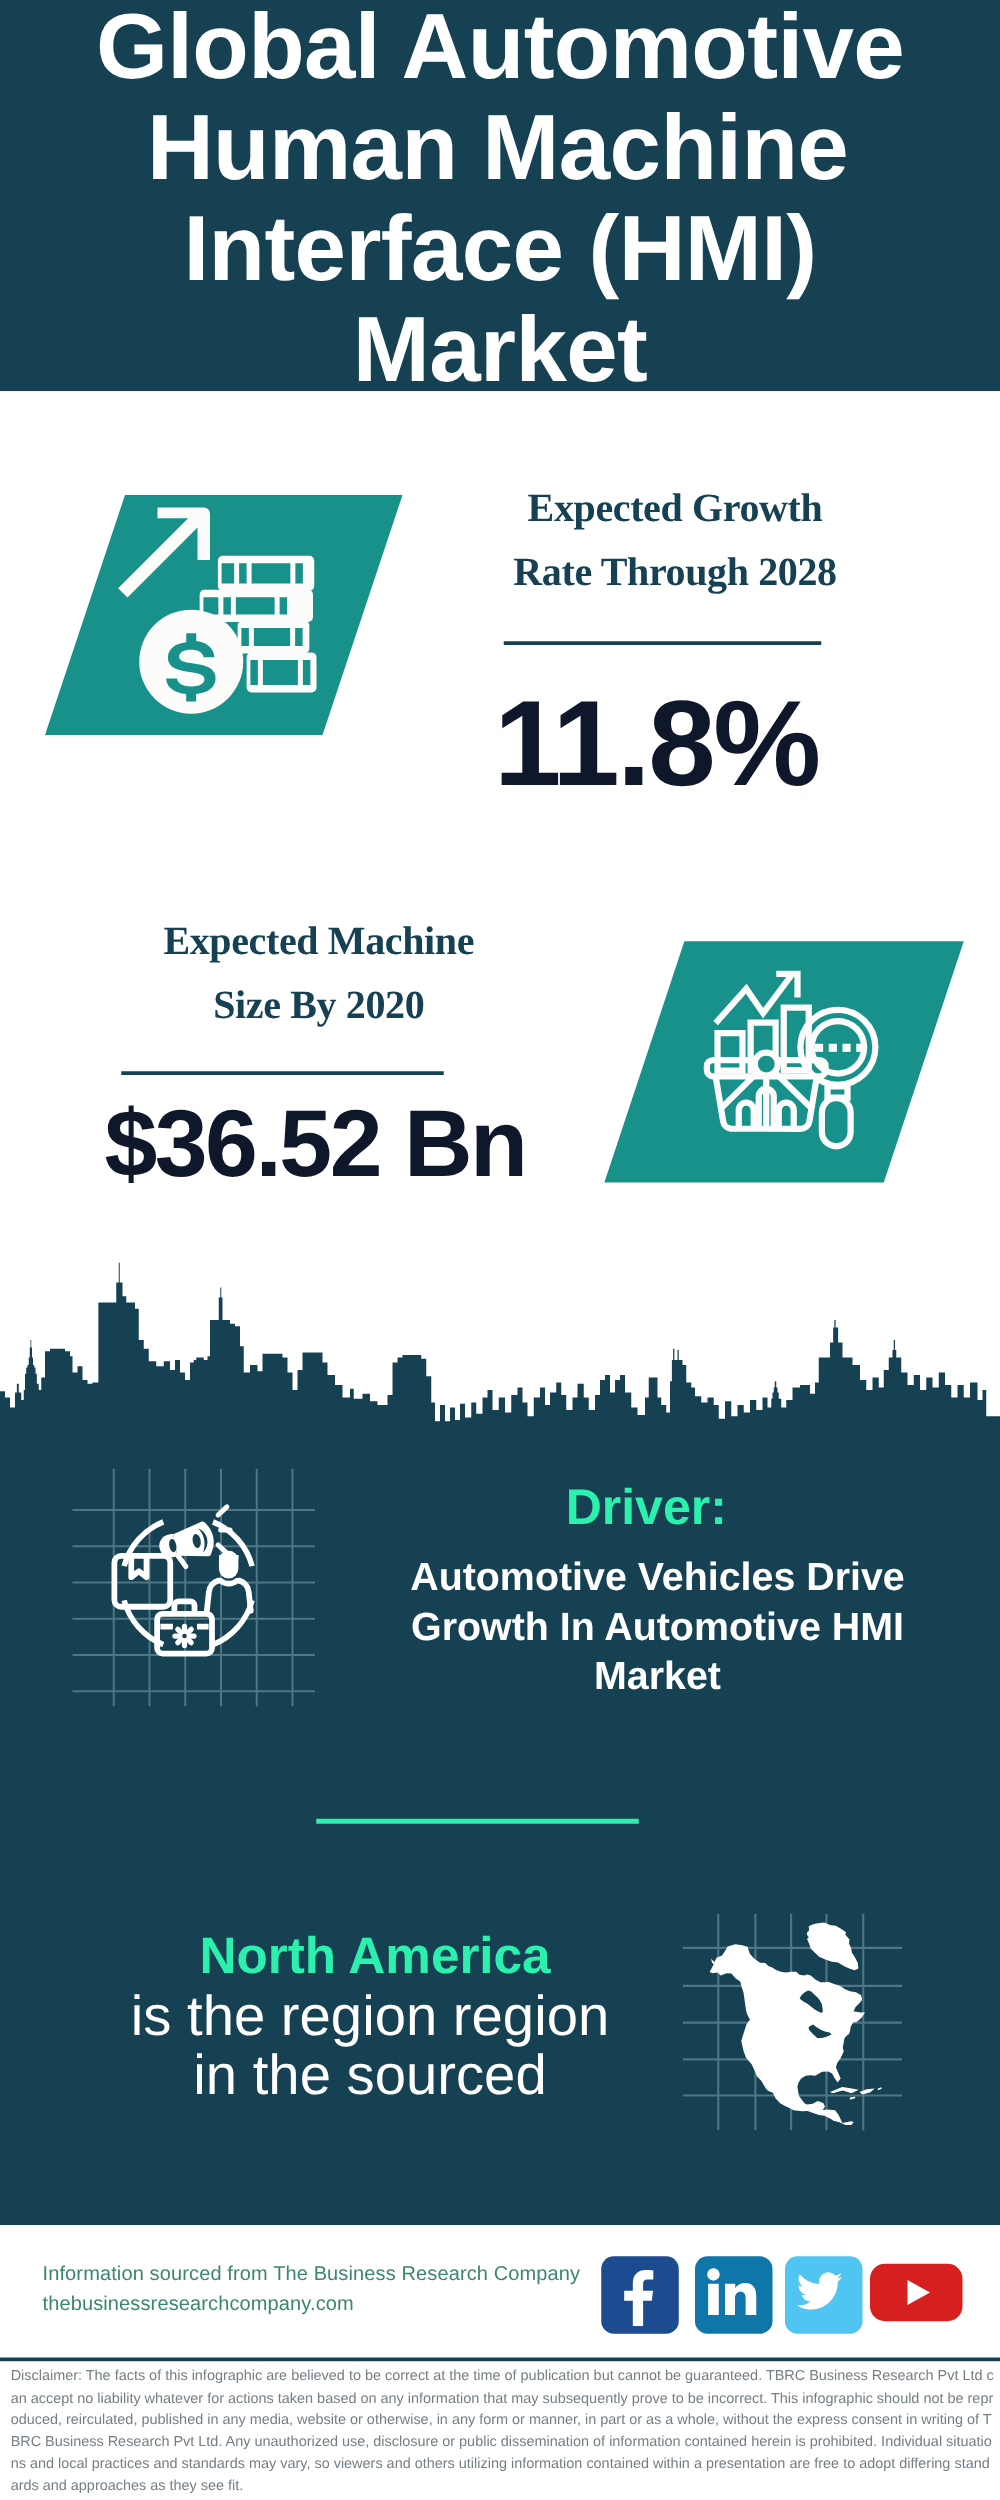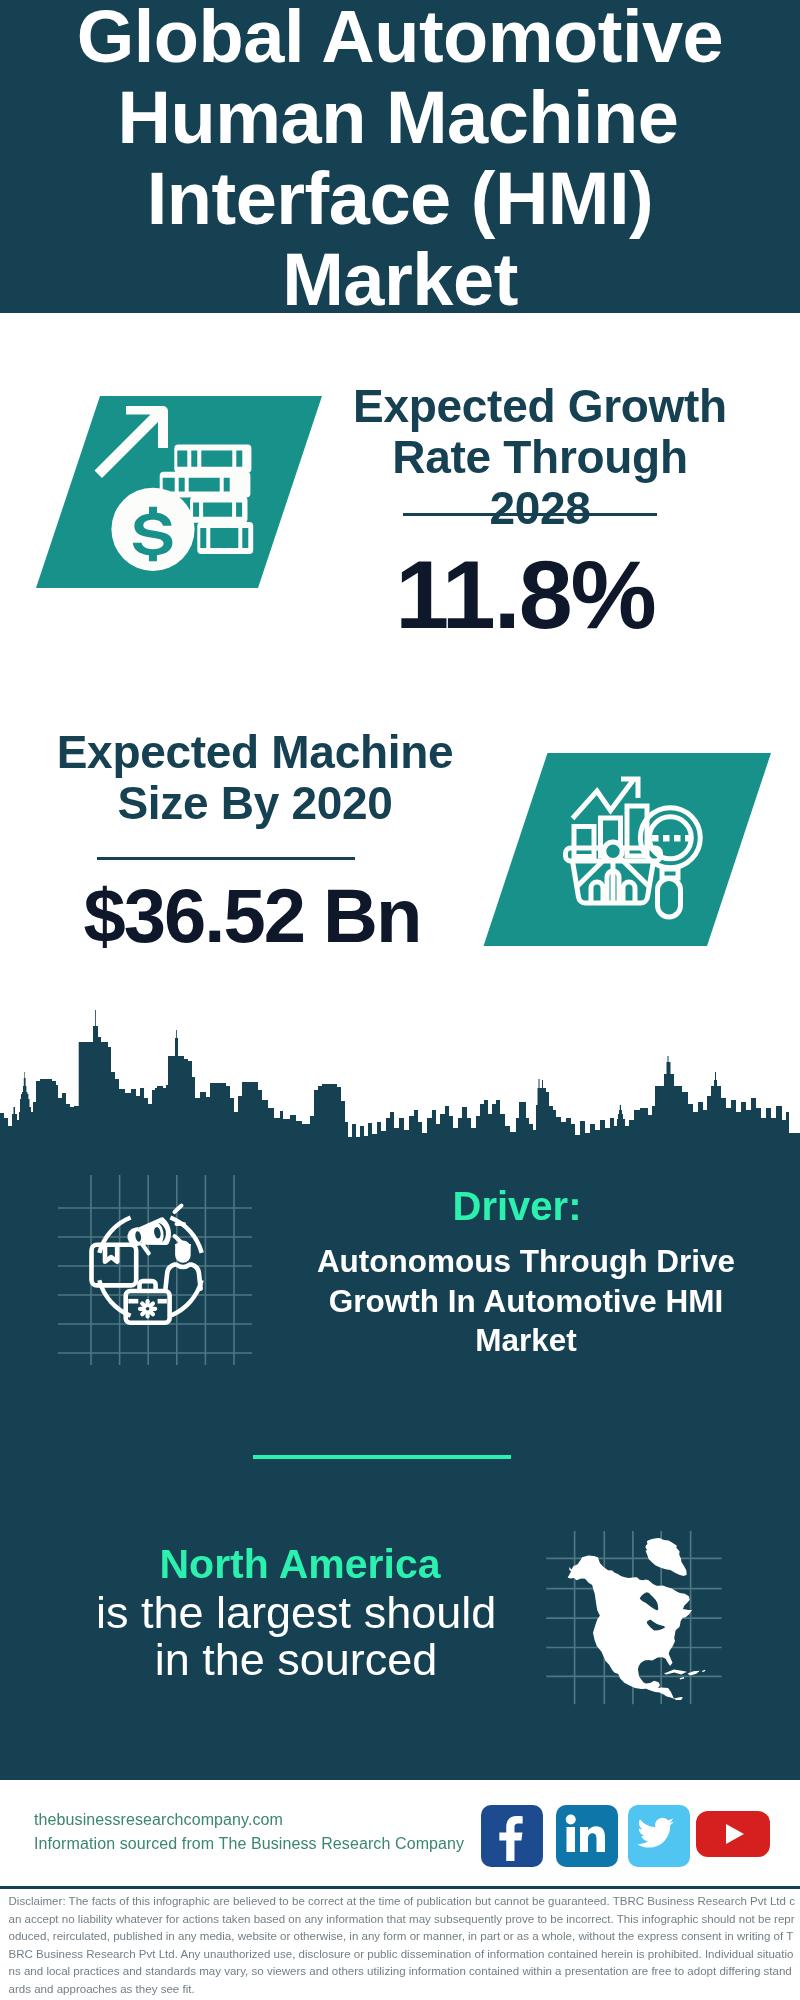--- a/index.html
+++ b/index.html
@@ -16,21 +16,21 @@
   .hdr .t3{position:absolute;left:0;top:157px;width:800px;}
   .hdr .t4{position:absolute;left:0;top:238px;width:800px;}
 
   
   .white{position:absolute;left:0;top:313px;width:800px;height:700px;background:#fff;}
 
   .para{position:absolute;}
   .para svg{display:block;}
 
   .stat-title{position:absolute;text-align:center;color:#164152;font-weight:bold;
-              font-size:46px;line-height:51px;letter-spacing:-0.3px;}
+              font-size:32px;line-height:51px;letter-spacing:-0.3px;font-family:Liberation Serif, serif;}
   .stat-rule{position:absolute;height:3px;background:#164152;}
   .stat-val{position:absolute;text-align:center;color:#0f172a;font-weight:bold;
             font-size:97px;line-height:100px;letter-spacing:-2px;white-space:nowrap;}
 
   
   .dark{position:absolute;left:0;top:1158px;width:800px;height:622px;background:#164152;}
   .sky{position:absolute;left:0;top:1010px;width:800px;height:155px;}
 
   .drv-label{position:absolute;color:#2cf0ad;font-weight:bold;font-size:40px;line-height:40px;
              text-align:center;white-space:nowrap;}
@@ -219,30 +219,30 @@
             <line x1="99.01" y1="142.39" x2="102.97" y2="138.43"></line>
           </g>
           <circle cx="97.6" cy="143.8" r="4.6" fill="#ffffff"></circle>
           <circle cx="97.6" cy="143.8" r="1.8" fill="#164152"></circle>
         </g>
     </svg>
   </div>
 
   <div class="drv-label" style="left:317px;top:1186px;width:400px;">Driver:</div>
   <div class="drv-text" style="left:286px;top:1242px;width:480px;">
-    <div>Autonomous Through Drive</div>
+    <div>Automotive Vehicles Drive</div>
     <div>Growth In Automotive HMI</div>
     <div>Market</div>
   </div>
 
   <div class="mint-rule" style="left:253px;top:1455px;width:258px;"></div>
 
   <div class="reg-1" style="left:100px;top:1543px;width:400px;">North America</div>
   <div class="reg-2" style="left:96px;top:1589px;width:400px;">
-    <div>is the largest should</div>
+    <div>is the region region</div>
     <div>in the sourced</div>
   </div>
 
   <div class="para" style="left:540px;top:1490px;">
     <svg width="200" height="230" viewBox="0 0 200 230">
       <g stroke="#4f7682" stroke-width="1.7" fill="none">
         <line x1="34.6" y1="41" x2="34.6" y2="214.2"></line>
         <line x1="64.3" y1="41" x2="64.3" y2="214.2"></line>
         <line x1="92.9" y1="41" x2="92.9" y2="214.2"></line>
         <line x1="121.2" y1="41" x2="121.2" y2="214.2"></line>
@@ -261,22 +261,22 @@
       </g>
       <g fill="#164152">
         <path d="M99.7,108.3 L101.7,105.5 L104.1,103.5 L106.6,102.3 L109,103.1 L111.2,105.3 L113.5,107.4 L115.7,109.9 L117.4,113.1 L118,116.5 L118.3,119 L117.3,120.4 L114.6,119.2 L111.5,117.3 L108.5,115 L105.6,112.8 L103,111.4 L100.8,109.7 Z"></path>
         <path d="M106.9,131.6 L110.3,129.6 L113.7,131.9 L116.9,133.9 L120.6,135.3 L123.7,135.9 L125.3,137.3 L122.3,138.9 L118.5,140.2 L114,140.6 L110.3,137.2 L107.2,133.8 Z"></path>
       </g>
     </svg>
   </div>
 
   <div class="foot"></div>
   <div class="foot-src" style="left:34px;top:1808px;width:480px;">
+    <div>Information sourced from The Business Research Company</div>
     <div>thebusinessresearchcompany.com</div>
-    <div>Information sourced from The Business Research Company</div>
   </div>
 
   <div class="soc" style="left:481px;top:1805px;background:#1c4b8f;">
     <svg width="56" height="56" viewBox="0 0 56 56">
       <path d="M33.5,56 V35.5 h6.9 l1.05,-8 h-7.95 v-5.1 c0,-2.3 0.65,-3.9 3.95,-3.9 h4.2 V11.3 c-0.75,-0.1 -3.25,-0.3 -6.15,-0.3 c-6.1,0 -10.25,3.7 -10.25,10.6 v5.9 h-6.9 v8 h6.9 V56 z" fill="#ffffff"></path>
     </svg>
   </div>
   <div class="soc" style="left:556px;top:1805px;background:#0e76a8;">
     <svg width="56" height="56" viewBox="0 0 56 56">
       <rect x="10.5" y="22" width="8.5" height="25" fill="#ffffff"></rect>

